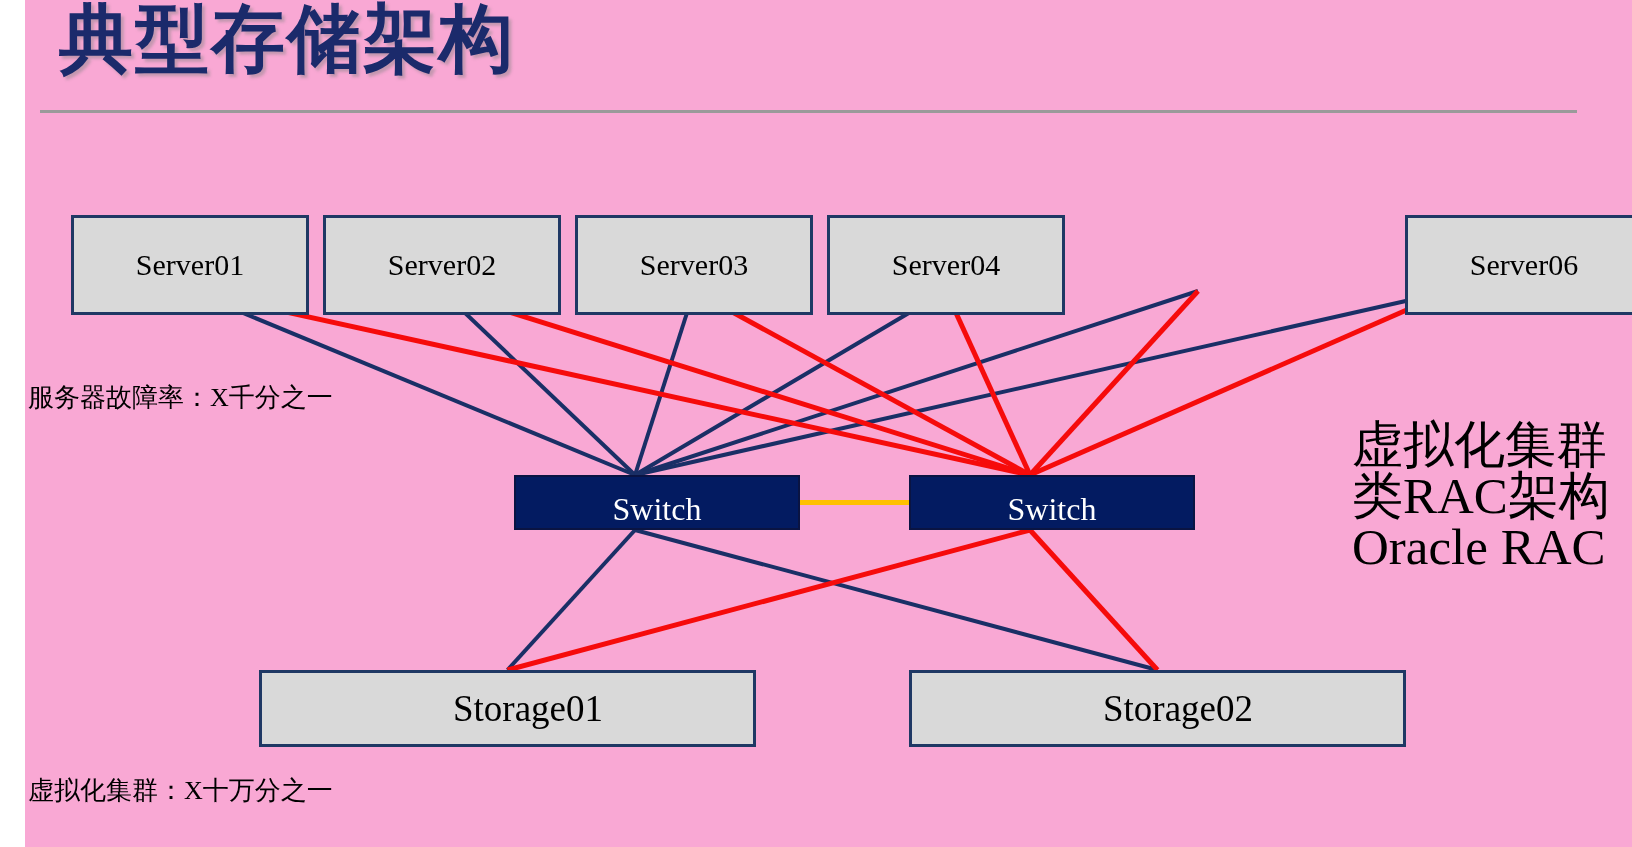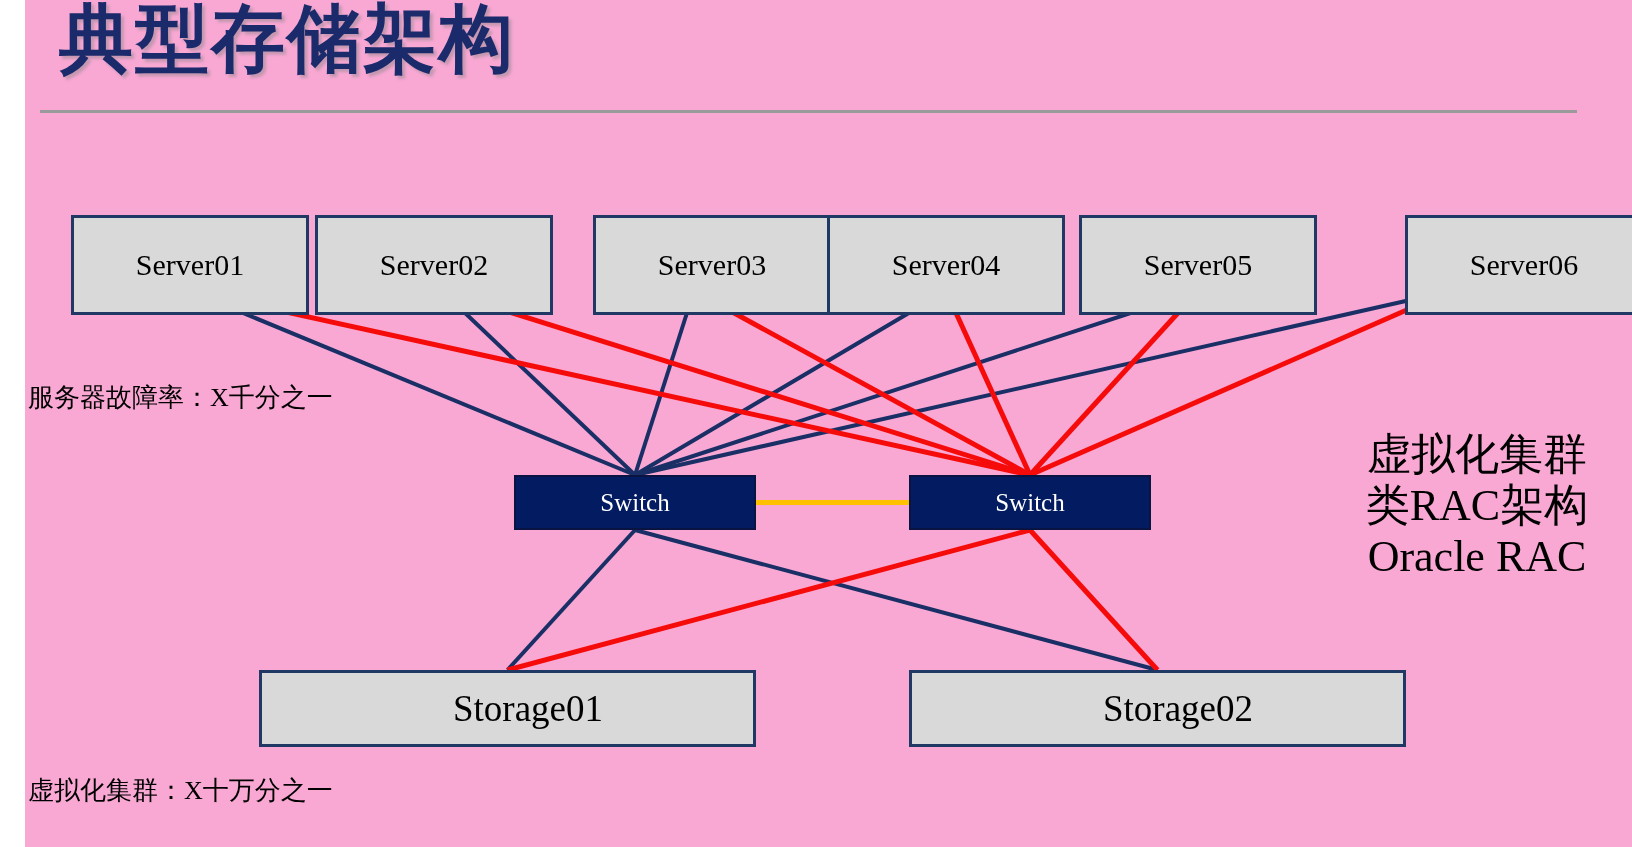--- a/index.html
+++ b/index.html
@@ -44,26 +44,27 @@
     top: 215px;
     width: 238px;
     height: 100px;
     background: #D9D9D9;
     border: 3px solid #1F3864;
     font-size: 30px;
     color: #000000;
   }
   .switch {
     top: 475px;
-    width: 242px;
+    width: 286px;
     height: 55px;
     background: #031B61;
     border: 2px solid #0A1443;
-    font-size: 25px;
+    font-size: 32px;
     color: #ffffff;
+    align-items: flex-end;
   }
   .storage {
     top: 670px;
     width: 497px;
     height: 77px;
     background: #D9D9D9;
     border: 3px solid #1F3864;
     font-size: 37px;
     color: #000000;
     padding-left: 41px;
@@ -73,23 +74,23 @@
     left: 3px;
     font-size: 26px;
     color: #000000;
     white-space: nowrap;
   }
   #server-failure-label { top: 380px; }
   #storage-failure-label { top: 773px; }
   #annotation {
     position: absolute;
     left: 1327px;
-    top: 429px;
+    top: 420px;
     width: 250px;
-    font-size: 44px;
+    font-size: 51px;
     line-height: 51px;
     text-align: center;
     color: #000000;
     white-space: nowrap;
   }
   #wires {
     position: absolute;
     left: 0; top: 0;
     width: 1632px;
     height: 847px;
@@ -120,31 +121,28 @@
       <line x1="1173" y1="291" x2="1005" y2="475" stroke="#F60B0B" stroke-width="5"></line>
       <line x1="1425" y1="291" x2="1005" y2="475" stroke="#F60B0B" stroke-width="5"></line>
       <line x1="1005" y1="530" x2="482.5" y2="670" stroke="#F60B0B" stroke-width="5"></line>
       <line x1="1005" y1="530" x2="1132.5" y2="670" stroke="#F60B0B" stroke-width="5"></line>
       <line x1="731" y1="502.5" x2="884" y2="502.5" stroke="#FFC000" stroke-width="5"></line>
     </svg>
 
   <div class="node server" style="left:46px">
     <span>Server01</span>
   </div>
-  <div class="node server" style="left:290px">
+  <div class="node server" style="left:298px">
     <span>Server02</span>
   </div>
-  <div class="node server" style="left:568px">
+  <div class="node server" style="left:550px">
     <span>Server03</span>
   </div>
   <div class="node server" style="left:802px">
     <span>Server04</span>
-  </div>
-  <div class="node server" style="left:1054px">
-    <span>Server05</span>
   </div>
   <div class="node server" style="left:1380px">
     <span>Server06</span>
   </div>
 
   <div class="node switch" style="left:489px">
     <span>Switch</span>
   </div>
   <div class="node switch" style="left:884px">
     <span>Switch</span>

